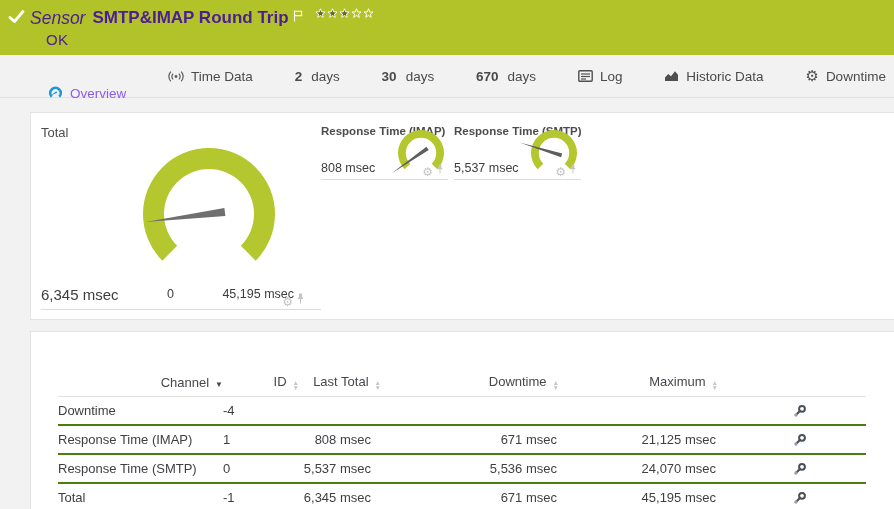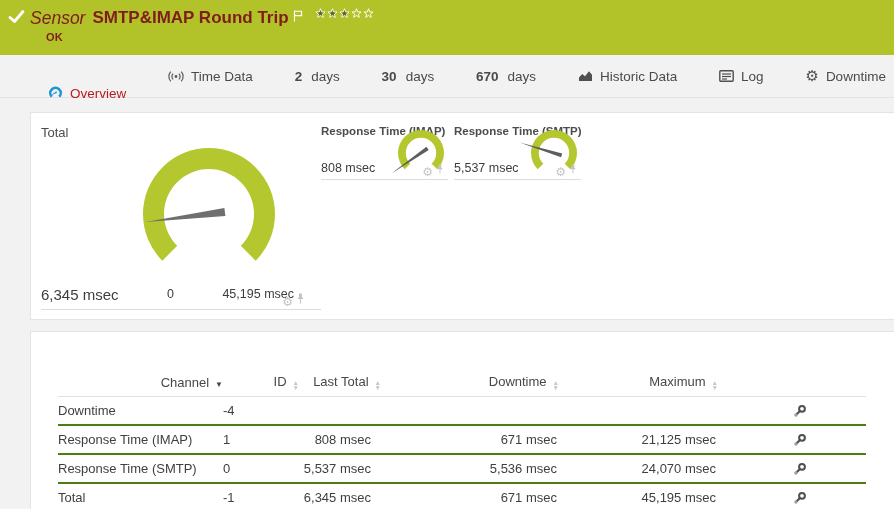--- a/index.html
+++ b/index.html
@@ -3,37 +3,37 @@
 <meta charset="utf-8">
 <style>
   html,body{margin:0;padding:0;}
   body{
     width:894px;height:509px;overflow:hidden;position:relative;
     background:#f2f2f2;
     font-family:"Liberation Sans", sans-serif;
     -webkit-font-smoothing:antialiased;
   }
   
-  .banner{position:absolute;top:0;left:0;right:0;height:55px;background:#b2c32a;color:#7f1d1d;}
+  .banner{position:absolute;top:0;left:0;right:0;height:55px;background:#b2c32a;color:#4c1d95;}
   .banner .check{position:absolute;left:8px;top:9px;}
   .title-row{position:absolute;left:30px;top:7px;display:flex;align-items:flex-start;white-space:nowrap;}
   .sensor-type{font-style:italic;font-size:17.5px;margin-right:7px;line-height:22px;}
   .sensor-title{font-size:17px;font-weight:600;line-height:22px;}
   .flag{margin:1px 0 0 4px;}
   .stars{display:flex;gap:1px;margin:1px 0 0 12px;}
   .star{width:11px;height:11px;}
   .star path{fill:transparent;stroke:#fff;stroke-width:1;}
   .star.filled path{fill:rgba(0,0,0,0.45);}
-  .ok-label{position:absolute;left:46px;top:31px;font-size:11px;font-weight:700;letter-spacing:.3px;}
+  .ok-label{position:absolute;left:46px;top:31px;font-size:15px;font-weight:400;letter-spacing:.3px;}
   
   .tabbar{position:absolute;top:55px;left:0;right:0;height:43px;display:flex;align-items:center;
           justify-content:space-between;padding:0 8px 0 48px;border-bottom:1px solid #e2e2e2;background:#f2f2f2;box-sizing:border-box;}
   .tab{display:flex;align-items:center;gap:7px;font-size:13.5px;color:#4a4a4a;height:100%;position:relative;cursor:pointer;white-space:nowrap;}
   .tab .num{font-weight:700;margin-right:2px;}
-  .tab.active{color:#b91c1c;margin-top:34px;}
+  .tab.active{color:#8b5cf6;margin-top:34px;}
   .tab.active::after{content:"";position:absolute;left:-10px;right:-12px;bottom:-1px;height:3px;background:#29a3dd;}
   .gear-glyph{font-size:15px;line-height:1;color:#4f4f4f;font-family:"DejaVu Sans",sans-serif;}
   
   .panel{position:absolute;background:#fff;border:1px solid #e3e3e3;border-right:none;box-sizing:border-box;}
   .panel-gauges{left:30px;top:112px;right:0;height:208px;}
   .panel-table{left:30px;top:331px;right:0;height:200px;padding:36px 0 0 27px;}
   
   .cell{position:absolute;border-bottom:1px solid #dcdcdc;}
   .cell-total{left:10px;top:12px;width:280px;height:184px;}
   .cell-small{width:127px;height:54px;top:12px;}
@@ -128,32 +128,32 @@
   <div class="tab">
     <span class="num">30</span>
     <span>days</span>
   </div>
   <div class="tab">
     <span class="num">670</span>
     <span>days</span>
   </div>
   <div class="tab">
     <svg width="15" height="12" viewBox="0 0 15 12">
-        <path d="M1,11 V7.5 L4.2,4 L7,6.2 L11,1.2 L14,4.8 V11 Z" fill="#4f4f4f"></path>
-      </svg>
-    <span>Historic Data</span>
-  </div>
-  <div class="tab">
-    <svg width="15" height="12" viewBox="0 0 15 12">
       <rect x="0.8" y="0.8" width="13.4" height="10.4" rx="1" fill="none" stroke="#4f4f4f" stroke-width="1.4"></rect>
       <line x1="3" y1="4" x2="12" y2="4" stroke="#4f4f4f" stroke-width="1.2"></line>
       <line x1="3" y1="6.5" x2="12" y2="6.5" stroke="#4f4f4f" stroke-width="1.2"></line>
       <line x1="3" y1="9" x2="8" y2="9" stroke="#4f4f4f" stroke-width="1.2"></line>
     </svg>
     <span>Log</span>
+  </div>
+  <div class="tab">
+    <svg width="15" height="12" viewBox="0 0 15 12">
+        <path d="M1,11 V7.5 L4.2,4 L7,6.2 L11,1.2 L14,4.8 V11 Z" fill="#4f4f4f"></path>
+      </svg>
+    <span>Historic Data</span>
   </div>
   <div class="tab">
     <span class="gear-glyph">⚙</span>
     <span>Downtime</span>
   </div>
 </div>
 
 <div class="panel panel-gauges">
 
   <div class="cell cell-total">

